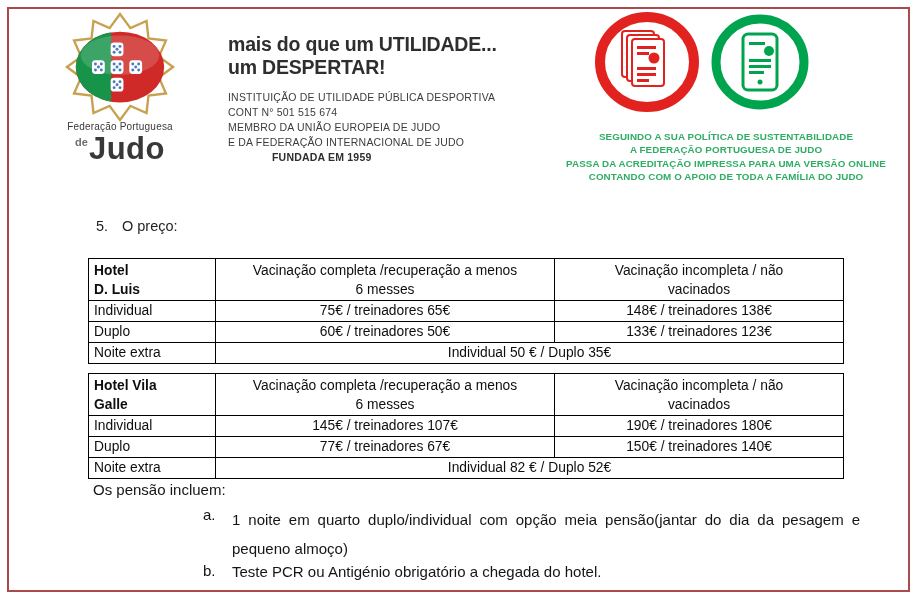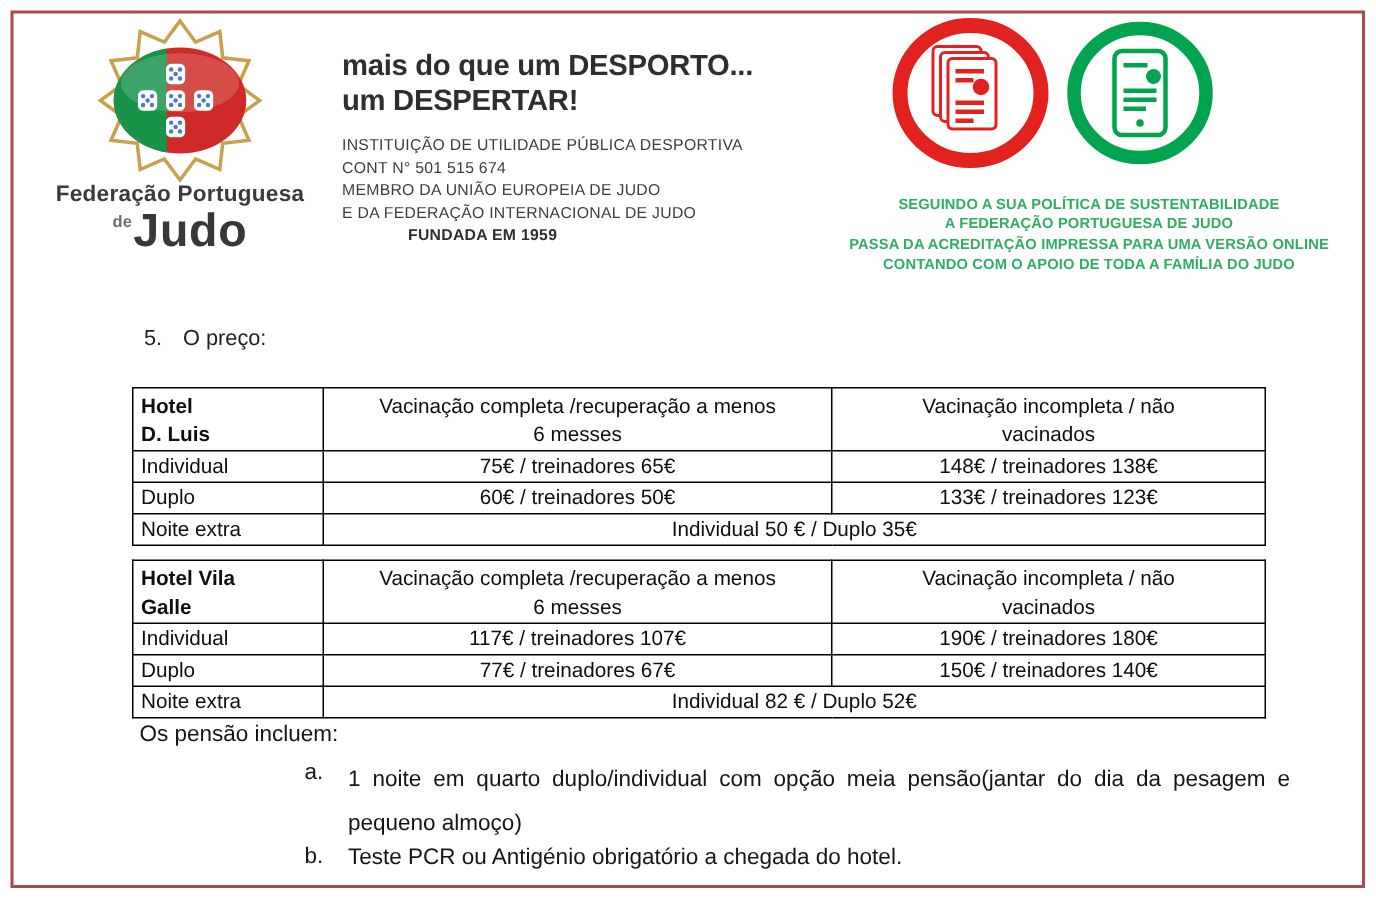--- a/index.html
+++ b/index.html
@@ -11,21 +11,21 @@
   }
   .frame {
     position: absolute; left: 7px; top: 7px; right: 7px; bottom: 7px;
     border: 2px solid #a94b4c; pointer-events: none;
   }
 
   
   .logo-block { position: absolute; left: 30px; top: 12px; width: 180px; text-align: center; }
   .crest { display: block; margin: 0 auto; }
   .org-name { margin-top: -2px; color: #3a3a3a; line-height: 1.05; }
-  .org-line1 { font-size: 15px; font-weight: 700; letter-spacing: 0.2px; }
+  .org-line1 { font-size: 10px; font-weight: 400; letter-spacing: 0.2px; }
   .org-line2 { margin-top: 0px; }
   .org-de { font-size: 11px; font-weight: 700; color: #6e6e6e; vertical-align: 13px; margin-right: 1px; text-align: center; }
   .org-judo { font-size: 31px; font-weight: 700; color: #383838; letter-spacing: 0.5px; }
 
   
   .slogan { position: absolute; left: 228px; top: 33px; font-size: 19.5px; font-weight: 700; color: #2e2e2e; line-height: 23px; letter-spacing: -0.2px; }
   .details { position: absolute; left: 228px; top: 90px; font-size: 10.5px; color: #3c3c3c; line-height: 15px; letter-spacing: 0.2px; }
   .details .founded { font-weight: 700; color: #2e2e2e; padding-left: 44px; }
 
   
@@ -92,21 +92,21 @@
     </svg>
     <div class="org-name">
       <div class="org-line1">Federação Portuguesa</div>
       <div class="org-line2">
         <span class="org-de">de</span><span class="org-judo">Judo</span>
       </div>
     </div>
   </div>
 
   <div class="slogan">
-    <div>mais do que um DESPORTO...</div>
+    <div>mais do que um UTILIDADE...</div>
     <div>um DESPERTAR!</div>
   </div>
 
   <div class="details">
     <div>INSTITUIÇÃO DE UTILIDADE PÚBLICA DESPORTIVA</div>
     <div>CONT N° 501 515 674</div>
     <div>MEMBRO DA UNIÃO EUROPEIA DE JUDO</div>
     <div>E DA FEDERAÇÃO INTERNACIONAL DE JUDO</div>
     <div class="founded">FUNDADA EM 1959</div>
   </div>
@@ -206,21 +206,21 @@
         <div>Vacinação completa /recuperação a menos</div>
         <div>6 messes</div>
       </td>
       <td class="center">
         <div>Vacinação incompleta / não</div>
         <div>vacinados</div>
       </td>
     </tr>
     <tr>
       <td>Individual</td>
-      <td class="center">117€ / treinadores 107€</td>
+      <td class="center">145€ / treinadores 107€</td>
       <td class="center">190€ / treinadores 180€</td>
     </tr>
     <tr>
       <td>Duplo</td>
       <td class="center">77€ / treinadores 67€</td>
       <td class="center">150€ / treinadores 140€</td>
     </tr>
     <tr>
       <td>Noite extra</td>
       <td class="center" colspan="2">Individual 82 € / Duplo 52€</td>

